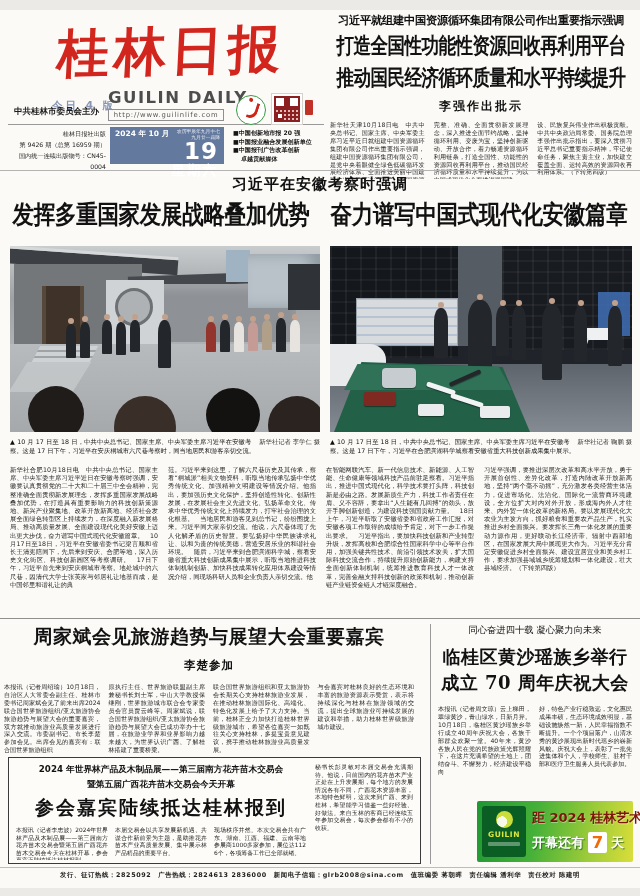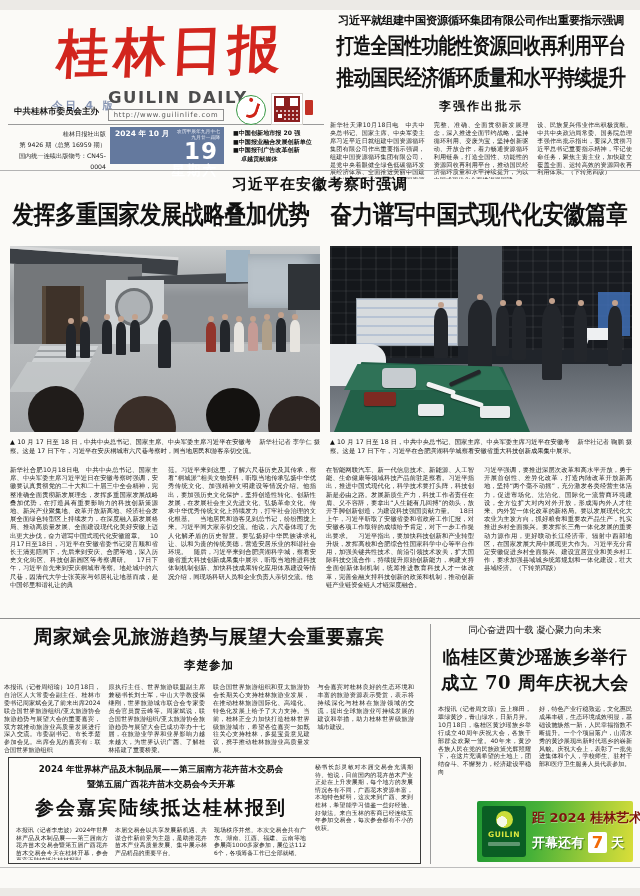--- a/index.html
+++ b/index.html
@@ -383,13 +383,14 @@
     </div>
     <div class="banner-line1">距 2024 桂林艺术节</div>
     <div class="banner-line2">
       <span class="banner-label">开幕还有</span>
       <span class="banner-days">7</span>
       <span class="banner-unit">天</span>
     </div>
   </div>
 
   <div id="rule-foot"></div>
+  <div class="footer">发行、征订热线：2825092　广告热线：2824613 2836000　新闻电子信箱：glrb2008@sina.com　值班编委 蒋朝晖　责任编辑 潘利华　责任校对 陈建明</div>
 </div>
 
 </body></html>

